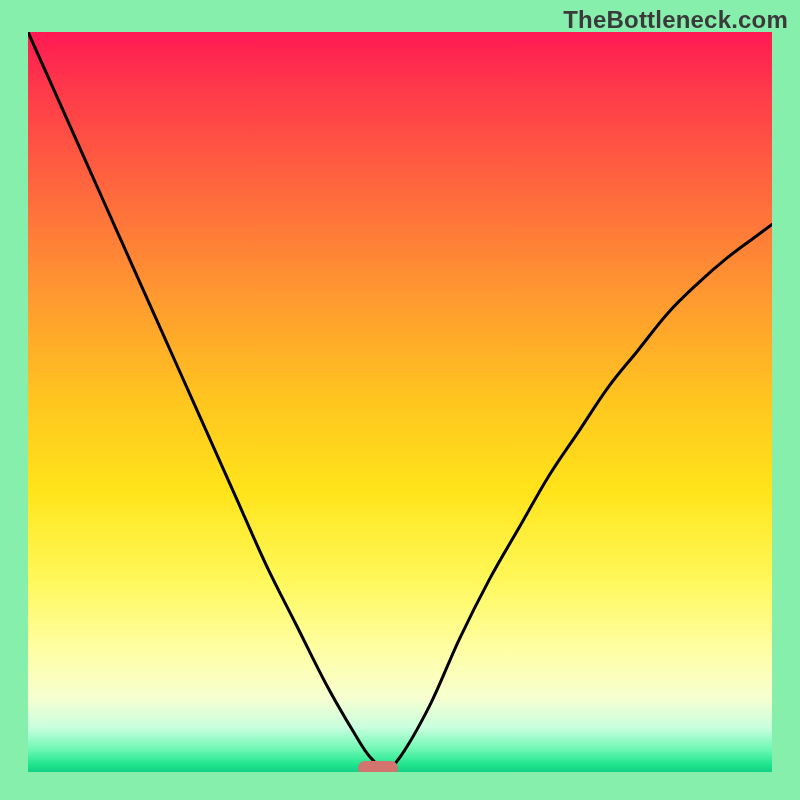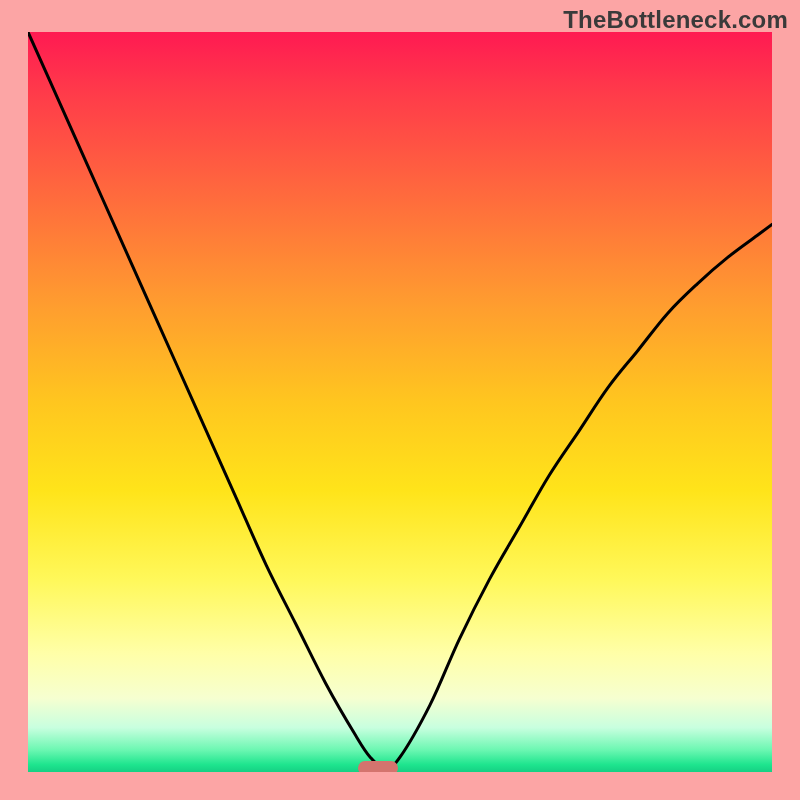--- a/index.html
+++ b/index.html
@@ -8,21 +8,21 @@
     width: 800px;
     height: 800px;
     background: #000;
     overflow: hidden;
     font-family: Arial, Helvetica, sans-serif;
   }
   .stage {
     position: relative;
     width: 800px;
     height: 800px;
-    background: #fca5a5;
+    background: #86efac;
   }
   .watermark {
     position: absolute;
     top: 6px;
     right: 12px;
     color: #3a3a3a;
     font-size: 24px;
     font-weight: 600;
     letter-spacing: 0.2px;
     user-select: none;

